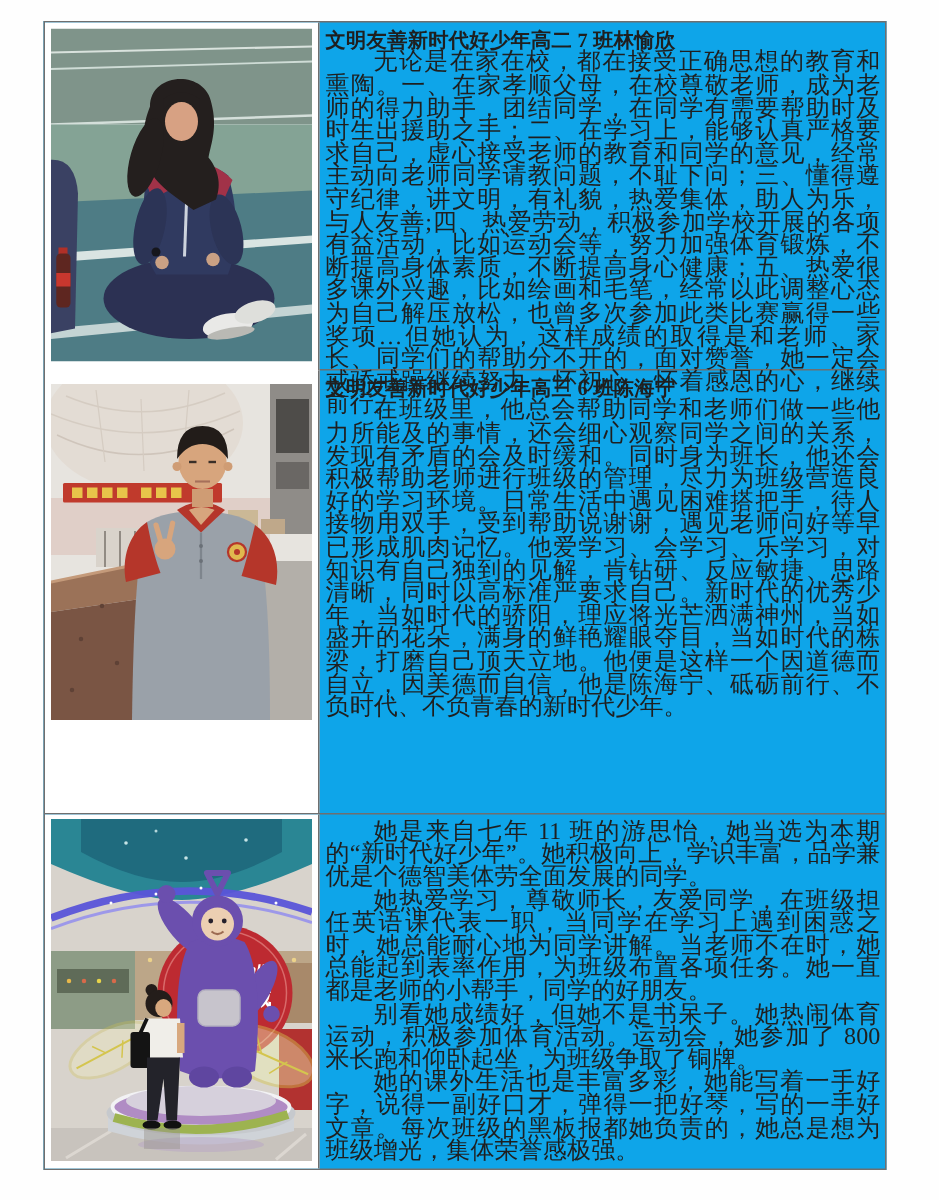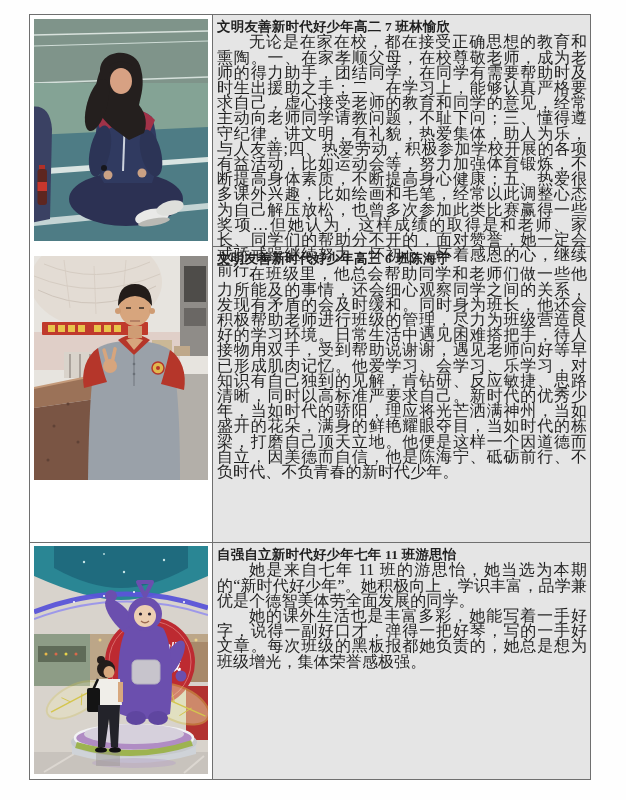--- a/index.html
+++ b/index.html
@@ -1,20 +1,20 @@
 <!DOCTYPE html>
 <html><head>
 <meta charset="utf-8">
 <style>
   html,body{margin:0;padding:0;background:#ffffff;}
   body{width:626px;height:800px;overflow:hidden;
        font-family:"Liberation Serif","DejaVu Serif",serif;}
   *{box-sizing:border-box;}
   .sheet{position:relative;width:626px;height:800px;background:#fefefe;}
-  .doc-table{position:absolute;left:29px;top:14px;width:562px;border:1px solid #6f6f6f;background:#e5e5e5;}
+  .doc-table{position:absolute;left:29px;top:14px;width:562px;border:1px solid #6f6f6f;background:#0ea5e9;}
   .row{display:grid;grid-template-columns:183px 1fr;}
   .row.b{border-bottom:1px solid #6f6f6f;}
   .r1{height:232px;} .r2{height:296px;} .r3{height:236px;}
   .photo-cell{border-right:1px solid #6f6f6f;padding:4px 4px;background:#ffffff;}
   .r2 .photo-cell{padding-top:9px;}
   .r3 .photo-cell{padding-top:3px;}
   .photo-frame{display:block;}
   .text-cell{padding:4px 3px 2px 4px;color:#1f1f1f;}
   .text-cell h3{margin:0;font-size:13.5px;line-height:15.4px;font-weight:bold;letter-spacing:0.2px;}
   .text-cell p{margin:0;font-size:16px;line-height:15.2px;text-indent:2em;
@@ -259,20 +259,21 @@
             <rect x="53" y="142" width="13" height="24" rx="2" fill="#141414"></rect>
             <path d="M64,159 L86,159 L84,201 L77,201 L75,173 L71,201 L64,201 Z" fill="#23232a"></path>
             <ellipse cx="67" cy="204" rx="6" ry="3" fill="#111111"></ellipse>
             <ellipse cx="81" cy="204" rx="6" ry="3" fill="#111111"></ellipse>
           </g>
           <ellipse cx="100" cy="217" rx="42" ry="5" fill="#b7a6c6" opacity="0.5"></ellipse>
           <rect x="62" y="206" width="24" height="14" fill="#9a958f" opacity="0.45"></rect>
         </svg>
       </div>
       <div class="text-cell">
-        <h3>自强自立新时代好少年七年 11 班游思怡</h3>
         <p>她是来自七年 11 班的游思怡，她当选为本期的“新时代好少年”。她积极向上，学识丰富，品学兼优是个德智美体劳全面发展的同学。</p>
+        <p>她热爱学习，尊敬师长，友爱同学，在班级担任英语课代表一职，当同学在学习上遇到困惑之时，她总能耐心地为同学讲解。当老师不在时，她总能起到表率作用，为班级布置各项任务。她一直都是老师的小帮手，同学的好朋友。</p>
+        <p>别看她成绩好，但她不是书呆子。她热闹体育运动，积极参加体育活动。运动会，她参加了 800 米长跑和仰卧起坐，为班级争取了铜牌。</p>
         <p>她的课外生活也是丰富多彩，她能写着一手好字，说得一副好口才，弹得一把好琴，写的一手好文章。每次班级的黑板报都她负责的，她总是想为班级增光，集体荣誉感极强。</p>
       </div>
     </div>
 
   </div>
 </div>
 
 </body></html>

